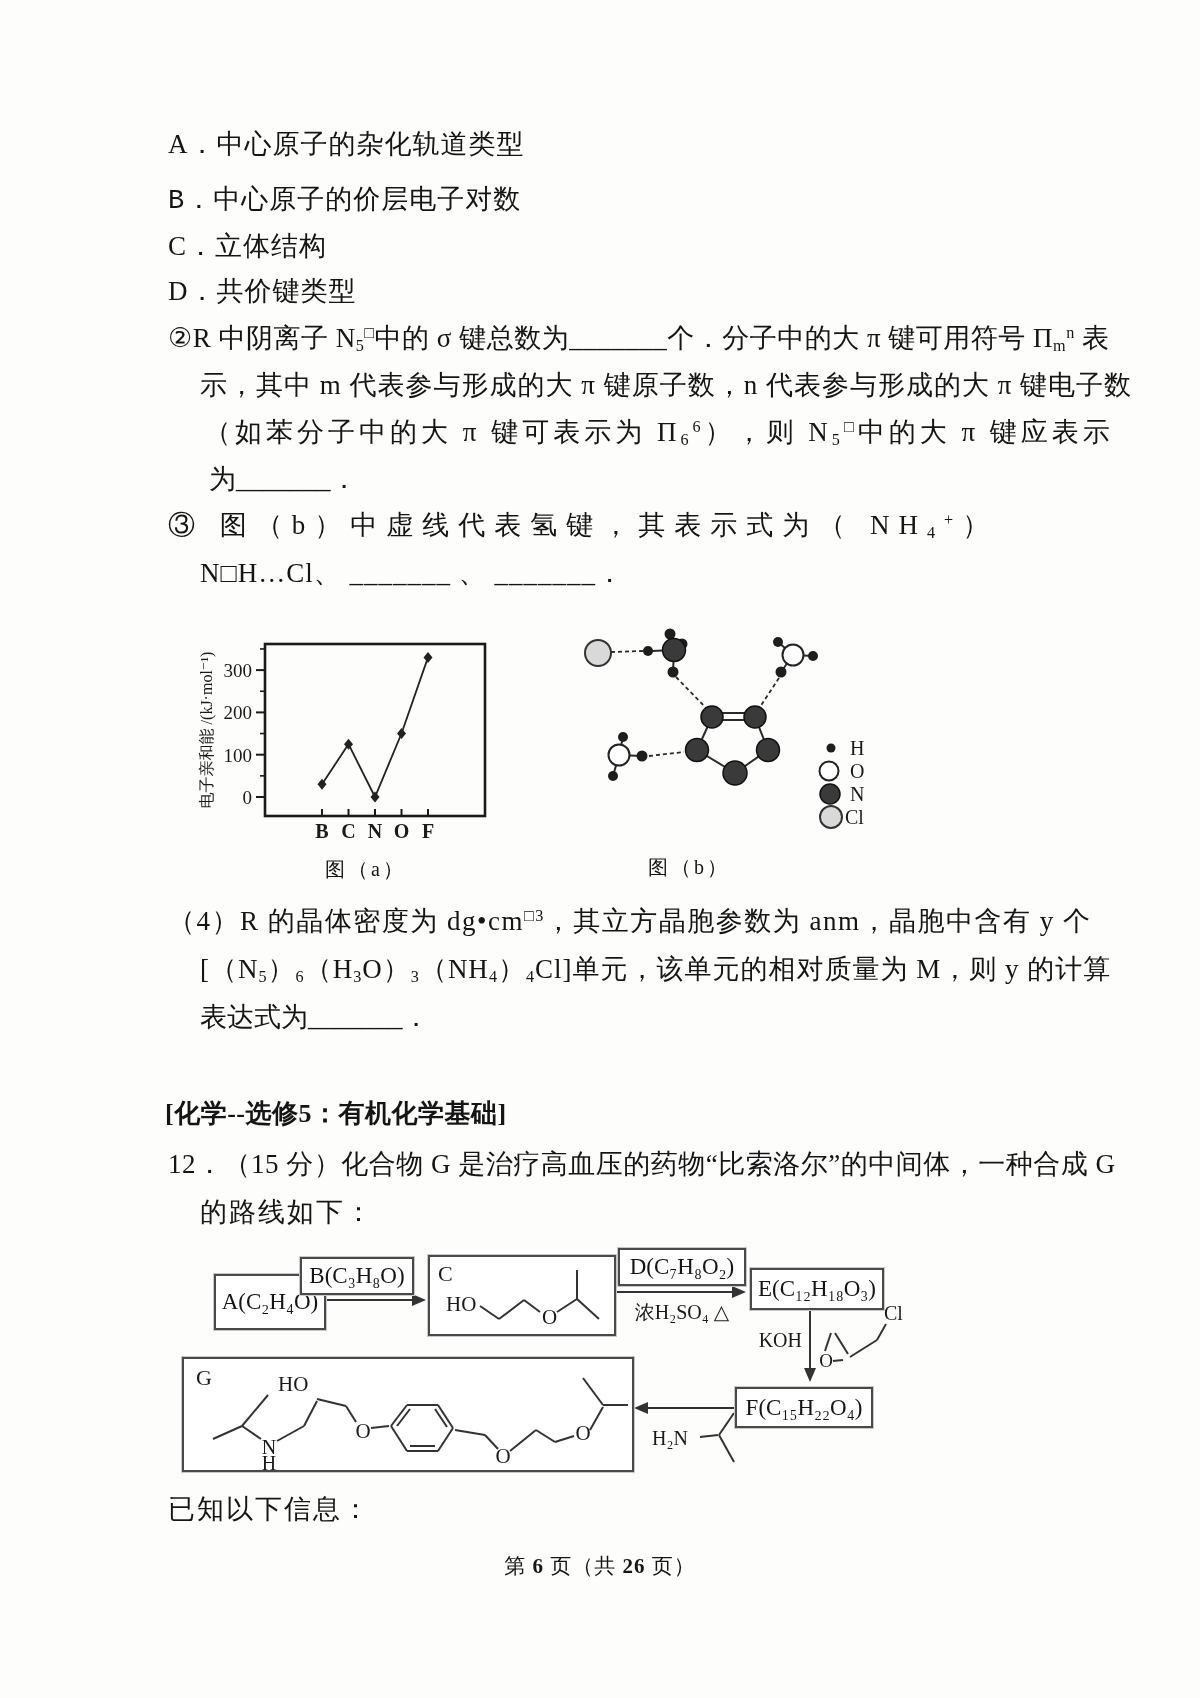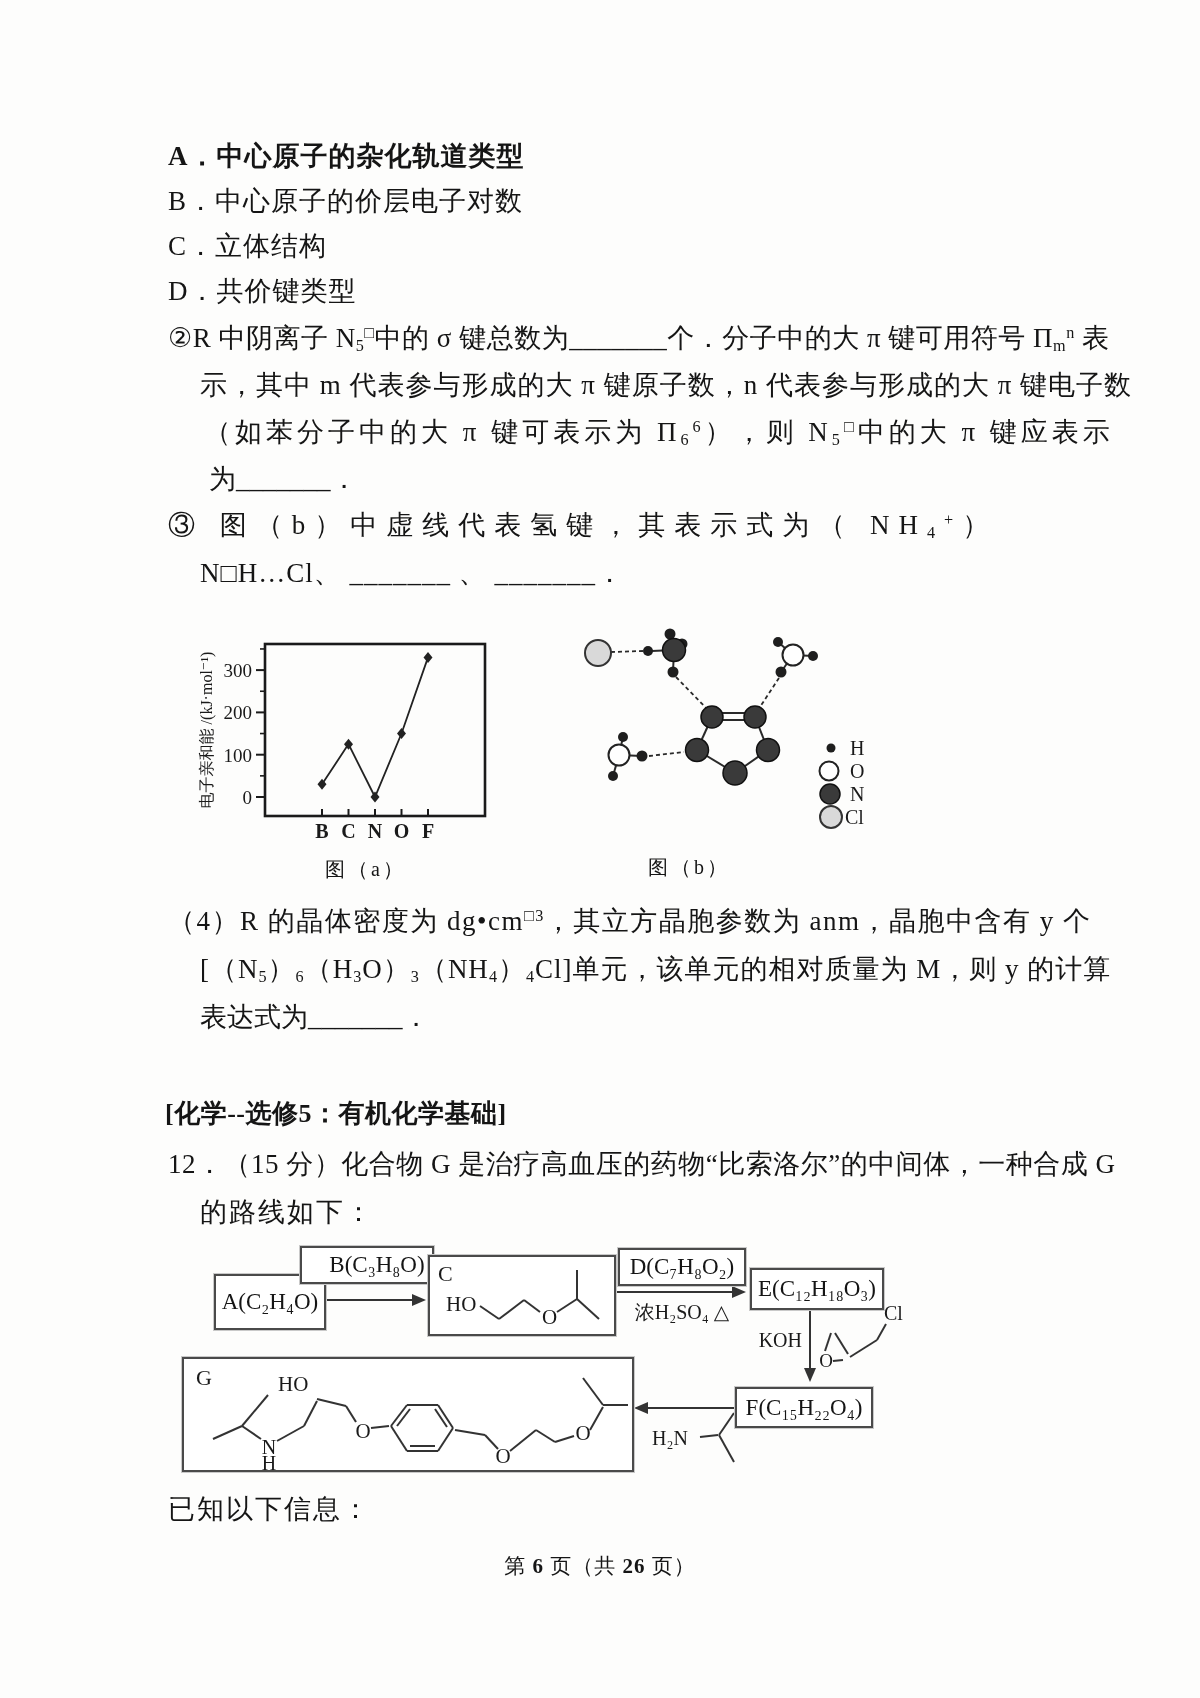--- a/index.html
+++ b/index.html
@@ -15,22 +15,22 @@
   .chem{position:absolute;left:160px;top:1240px;width:800px;height:250px;}
   .chem svg.base{position:absolute;left:0;top:0;}
   .cbox{position:absolute;border:2px solid #4a4a4a;outline:1px solid #c9c9c9;background:#fff;
         display:flex;align-items:center;justify-content:center;font-size:23px;white-space:nowrap;}
   .structbox{position:absolute;border:2px solid #4a4a4a;outline:1px solid #c9c9c9;background:#fff;}
   svg text{font-family:"Liberation Serif","DejaVu Serif",serif;fill:#1a1a1a;}
 </style>
 </head>
 <body>
 
-<div class="tl" style="left:168px;top:140px;letter-spacing:1px;font-weight:bold;">A．中心原子的杂化轨道类型</div>
-<div class="tl" style="left:168px;top:185px;letter-spacing:1px;">B．中心原子的价层电子对数</div>
+<div class="tl" style="left:168px;top:128px;letter-spacing:1px;">A．中心原子的杂化轨道类型</div>
+<div class="tl" style="left:168px;top:185px;letter-spacing:1px;font-family:Liberation Mono, monospace;">B．中心原子的价层电子对数</div>
 <div class="tl" style="left:168px;top:230px;letter-spacing:1px;">C．立体结构</div>
 <div class="tl" style="left:168px;top:275px;letter-spacing:1px;">D．共价键类型</div>
 
 <div class="tl" style="left:168px;top:322px;letter-spacing:0.5px;"><span>②R 中阴离子 N</span><span class="sub">5</span><span class="sup">□</span><span>中的 σ 键总数为</span><span>_______</span><span>个．分子中的大 π 键可用符号 Π</span><span class="sub">m</span><span class="sup">n</span><span> 表</span></div>
 <div class="tl" style="left:200px;top:369px;letter-spacing:1px;"><span>示，其中 m 代表参与形成的大 π 键原子数，n 代表参与形成的大 π 键电子数</span></div>
 <div class="tl" style="left:204px;top:416px;letter-spacing:4px;"><span>（如苯分子中的大 π 键可表示为 Π</span><span class="sub">6</span><span class="sup">6</span><span>），则 N</span><span class="sub">5</span><span class="sup">□</span><span>中的大 π 键应表示</span></div>
 <div class="tl" style="left:209px;top:463px;"><span>为</span><span>_______</span><span>．</span></div>
 
 <div class="tl" style="left:168px;top:509px;letter-spacing:9px;"><span>③ 图（b）中虚线代表氢键，其表示式为（ NH</span><span class="sub">4</span><span class="sup">+</span><span>）</span></div>
 <div class="tl" style="left:200px;top:557px;letter-spacing:1px;text-align:center;"><span>N□H…Cl、 </span><span>_______</span><span> 、 </span><span>_______</span><span>．</span></div>
@@ -177,21 +177,21 @@
     <text x="522" y="79" font-size="20" text-anchor="middle">浓H₂SO₄ △</text>
     <text x="642" y="107" font-size="20" text-anchor="end">KOH</text>
     <text x="666" y="127" font-size="19" text-anchor="middle">O</text>
     <text x="724" y="80" font-size="20">Cl</text>
     <text x="492" y="205" font-size="20">H₂N</text>
   </svg>
 
   <div class="cbox" style="left:22px;top:34px;width:108px;height:52px;margin-left:32px;">
       <span>A(C₂H₄O)</span>
     </div>
-  <div class="cbox" style="left:140px;top:6px;width:110px;height:34px;padding-left:20px;">
+  <div class="cbox" style="left:140px;top:17px;width:110px;height:34px;">
       <span>B(C₃H₈O)</span>
     </div>
   <div class="cbox" style="left:458px;top:8px;width:124px;height:34px;align-items:center;">
       <span>D(C₇H₈O₂)</span>
     </div>
   <div class="cbox" style="left:590px;top:28px;width:130px;height:38px;">
       <span>E(C₁₂H₁₈O₃)</span>
     </div>
   <div class="cbox" style="left:575px;top:147px;width:134px;height:37px;">
       <span>F(C₁₅H₂₂O₄)</span>

